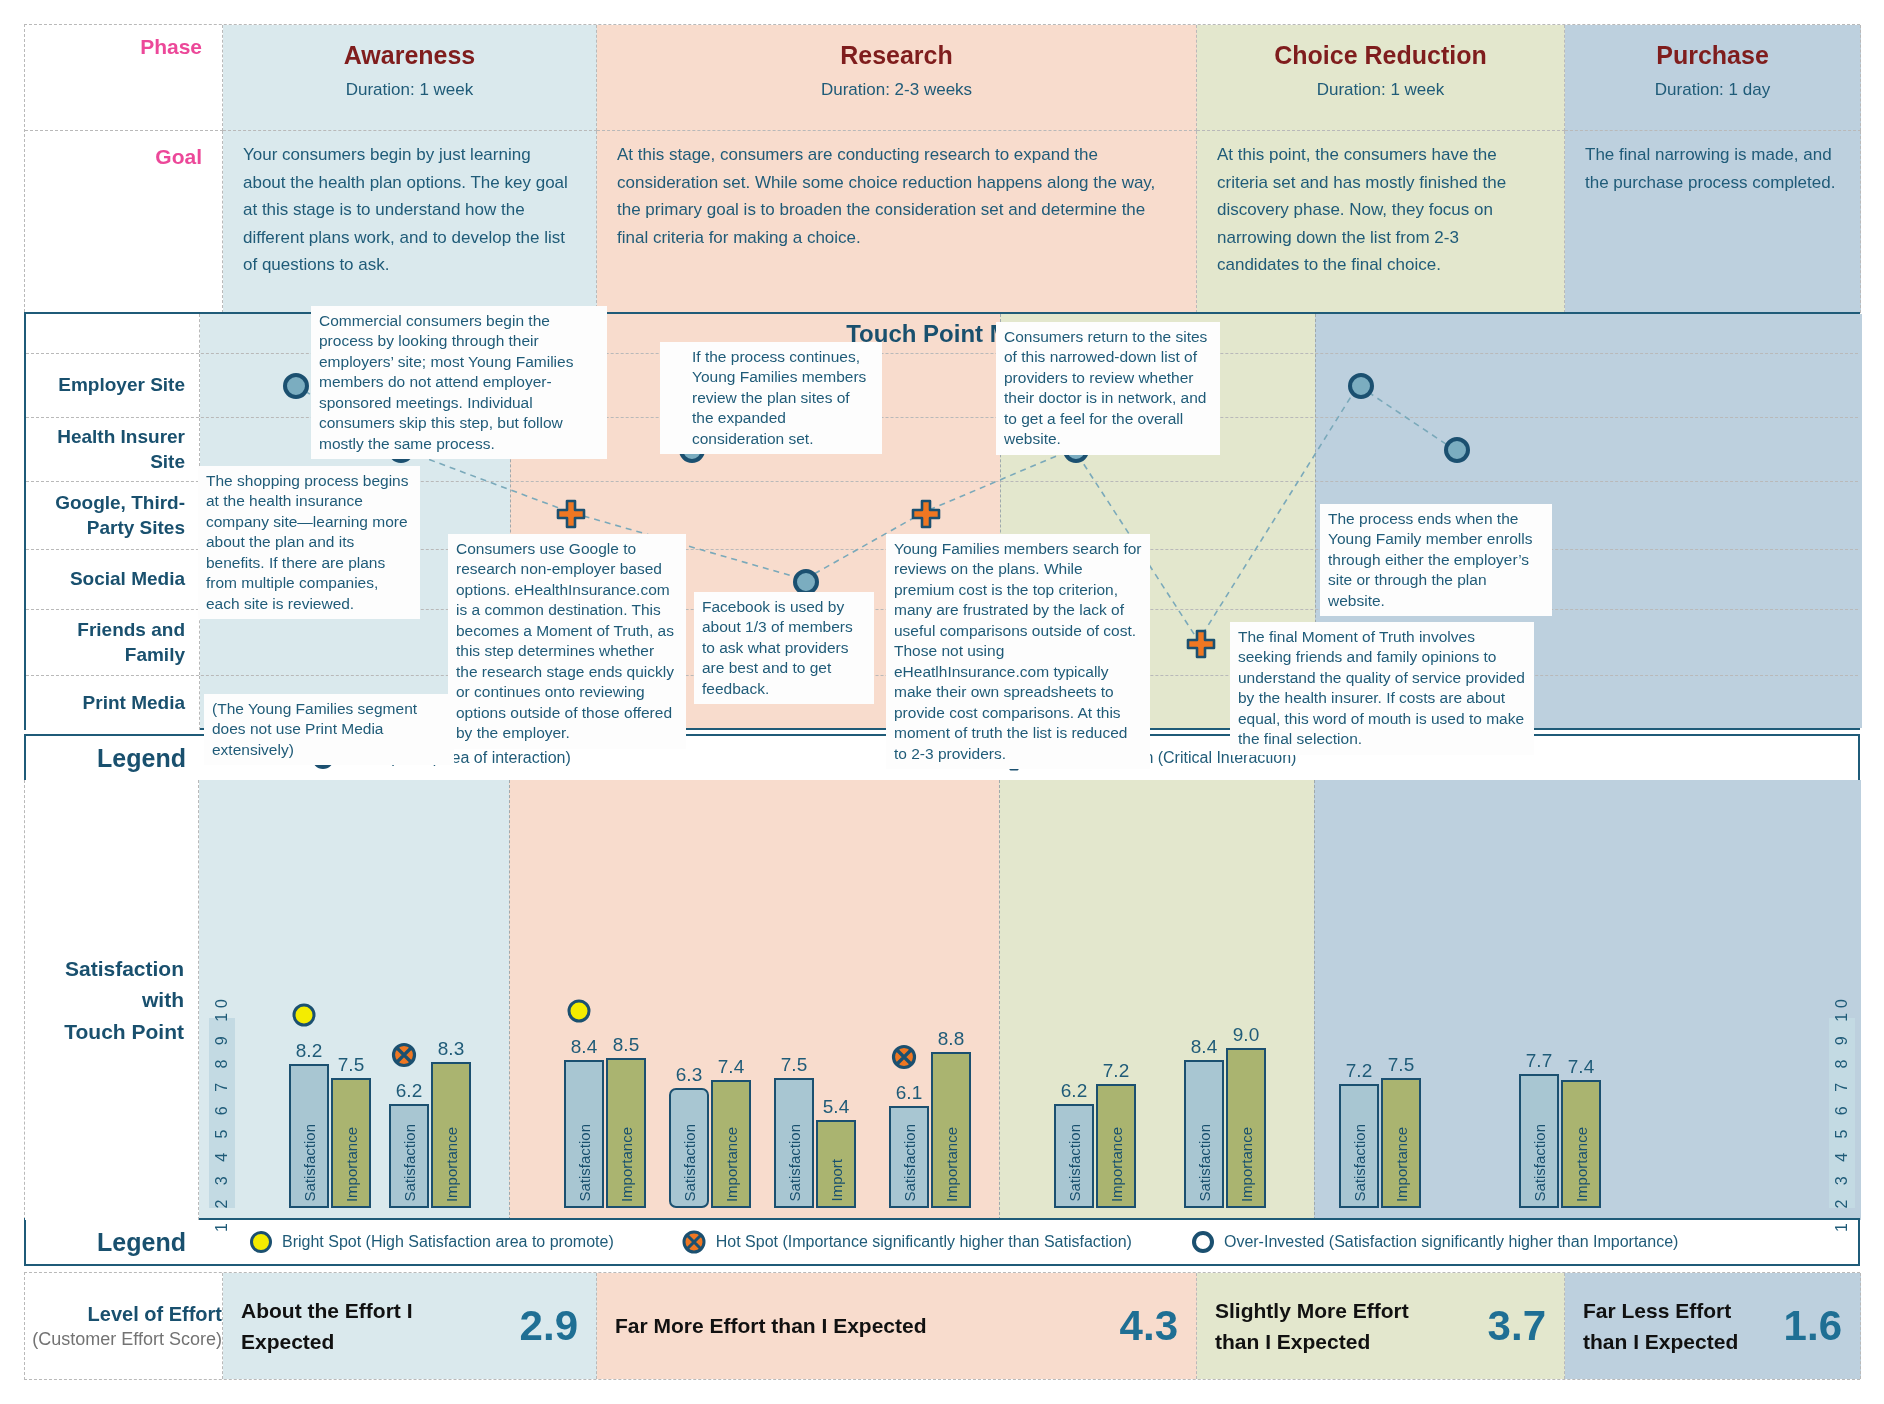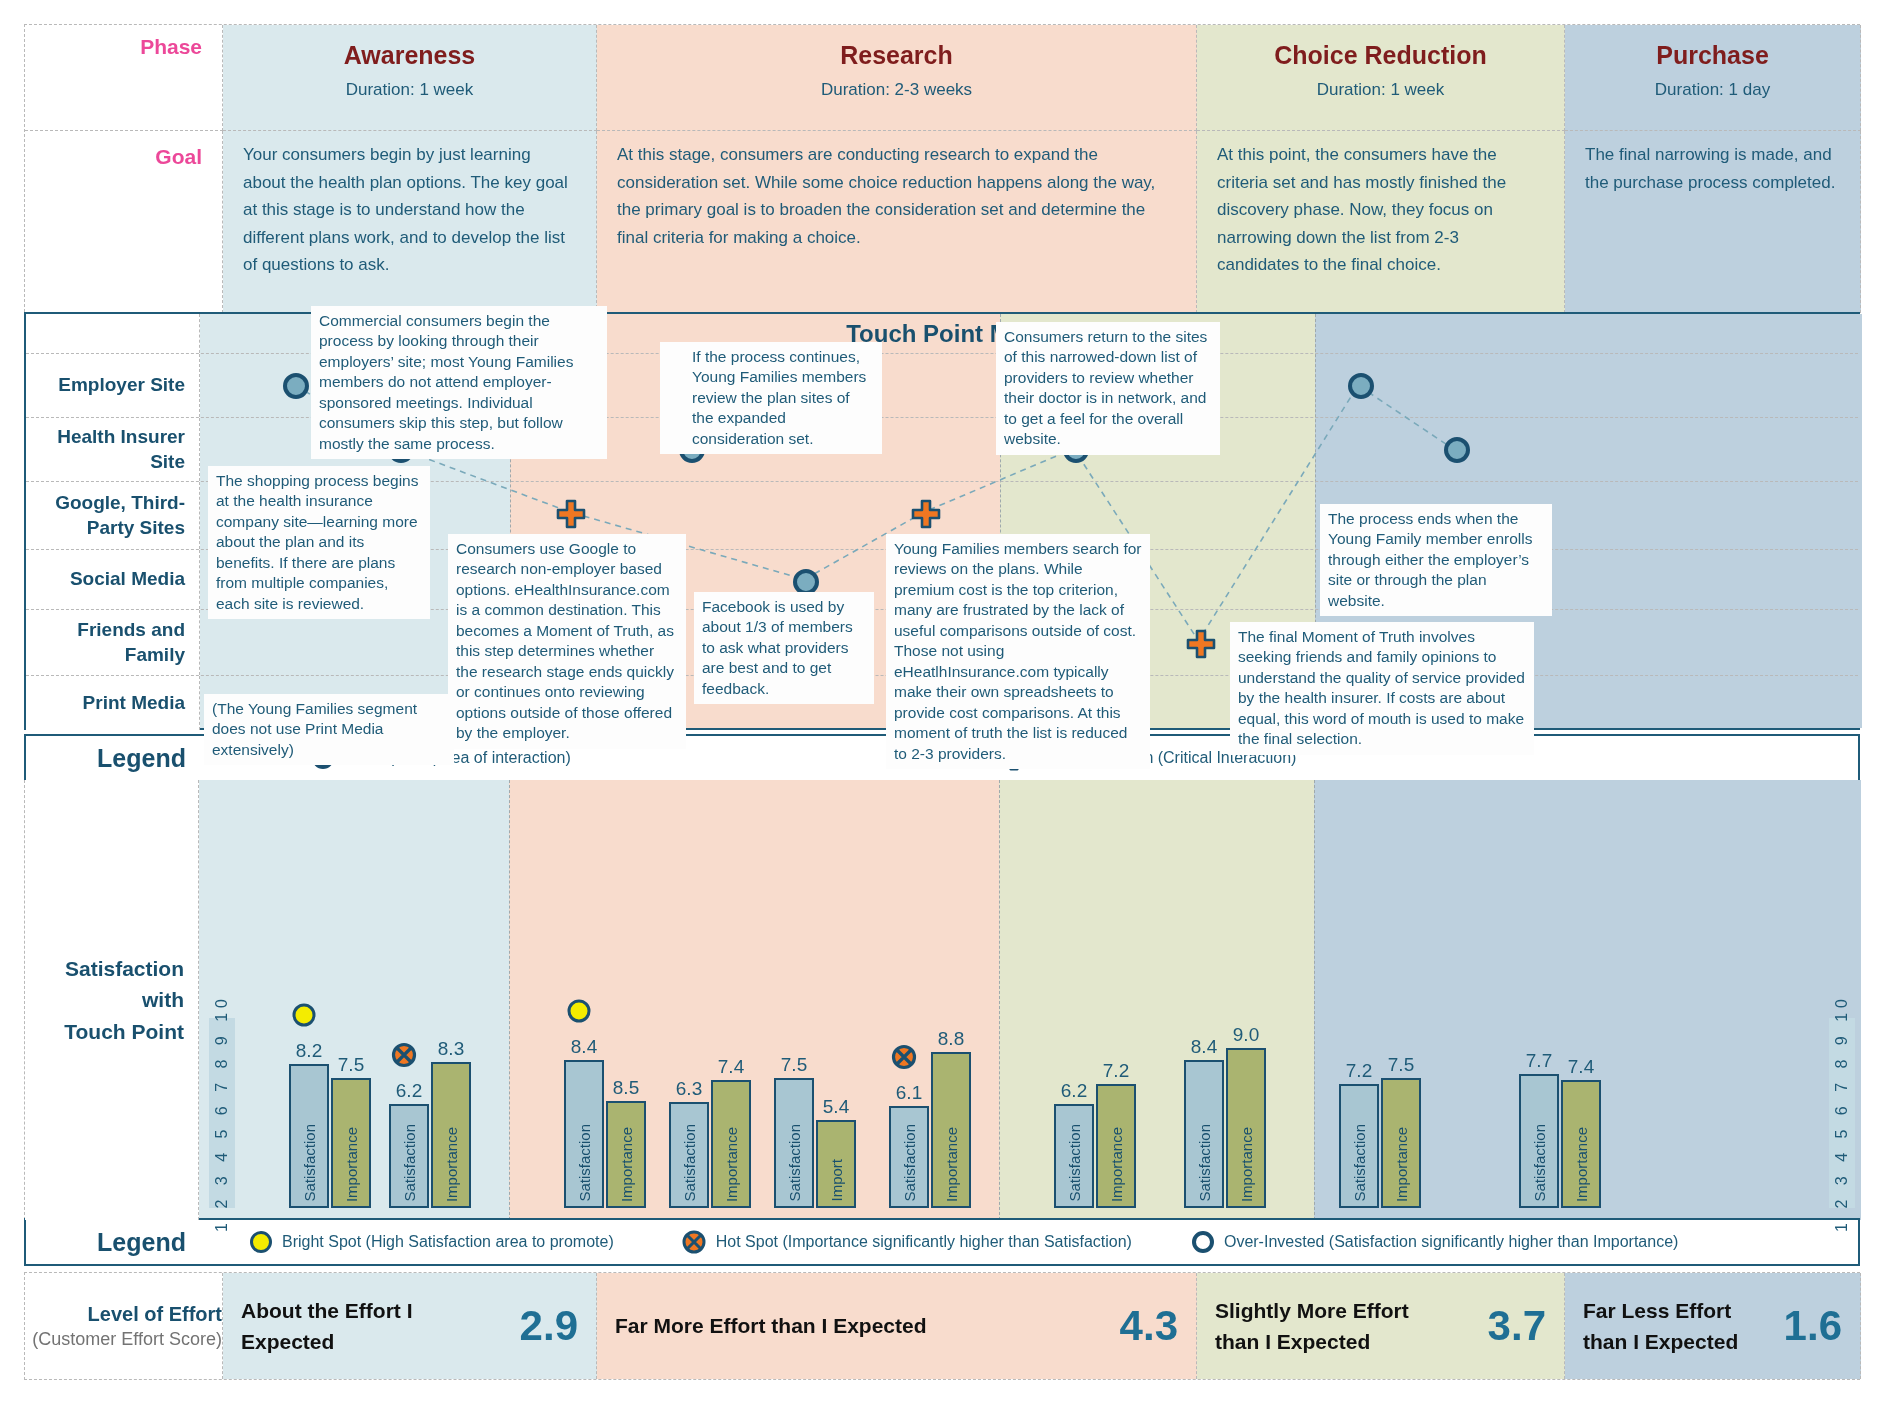--- a/index.html
+++ b/index.html
@@ -276,21 +276,21 @@
     <div class="tp" style="left:1037px; top:123px;"></div>
     <div class="mot" style="left:1160px; top:315px;">
       <svg viewBox="0 0 30 30" width="30" height="30">
           <path d="M11 2h8v9h9v8h-9v9h-8v-9H2v-8h9z" fill="#ef7722" stroke="#1b5070" stroke-width="2.6" stroke-linejoin="round"></path>
         </svg>
     </div>
     <div class="tp" style="left:1322px; top:59px;"></div>
     <div class="tp" style="left:1418px; top:123px;"></div>
 
     <div class="callout" style="left:285px; top:-8px;  width:296px;">Commercial consumers begin the process by looking through their employers’ site; most Young Families members do not attend employer-sponsored meetings.  Individual consumers skip this step, but follow mostly the same process.</div>
-    <div class="callout" style="left:182px; top:152px; width:222px;">The shopping process begins at the health insurance company site—learning more about the plan and its benefits.  If there are plans from multiple companies, each site is reviewed.</div>
+    <div class="callout" style="left:172px; top:152px; width:222px;">The shopping process begins at the health insurance company site—learning more about the plan and its benefits.  If there are plans from multiple companies, each site is reviewed.</div>
     <div class="callout" style="left:422px; top:220px; width:238px;">Consumers use Google to research non-employer based options. eHealthInsurance.com is a common destination. This becomes a Moment of Truth, as this step determines whether the research stage ends quickly or continues onto reviewing options outside of those offered by the employer.</div>
     <div class="callout" style="left:634px; top:28px;  width:222px;padding-left:32px;">If the process continues, Young Families members review the plan sites of the expanded consideration set.</div>
     <div class="callout" style="left:668px; top:278x;  width:180px; top:278px;">Facebook is used by about 1/3 of members to ask what providers are best and to get feedback.</div>
     <div class="callout" style="left:860px; top:220px; width:264px;">Young Families members search for reviews on the plans. While premium cost is the top criterion, many are frustrated by the lack of useful comparisons outside of cost.  Those not using eHeatlhInsurance.com typically make their own spreadsheets to provide cost comparisons. At this moment of truth the list is reduced to 2-3 providers.</div>
     <div class="callout" style="left:970px; top:8px;   width:224px;">Consumers return to the sites of this narrowed-down list of providers to review whether their doctor is in network, and to get a feel for the overall website.</div>
     <div class="callout" style="left:1294px;top:190px; width:232px;">The process ends when the Young Family member enrolls through either the employer’s site or through the plan website.</div>
     <div class="callout" style="left:1204px;top:308px; width:304px;">The final Moment of Truth involves seeking friends and family opinions to understand the quality of service provided by the health insurer.  If costs are about equal, this word of mouth is used to make the final selection.</div>
     <div class="callout" style="left:178px; top:380px; width:250px;">(The Young Families segment does not use Print Media extensively)</div>
   </div>
 
@@ -360,30 +360,30 @@
             <div class="flag" style="left: 2px; bottom: 136px;"><svg viewBox="0 0 26 26" width="26" height="26">
                 <circle cx="13" cy="13" r="10.5" fill="#ef7722" stroke="#1b5070" stroke-width="3.2"></circle>
                 <path d="M5.5 5.5 L20.5 20.5 M20.5 5.5 L5.5 20.5" stroke="#1b5070" stroke-width="3.2"></path>
               </svg></div>
           </div>
           <div class="bargroup" style="left: 365px; width: 84px;">
             <div class="bar sat" style="height: 148px;">
               <span class="vlabel">8.4</span>
               <span class="vert">Satisfaction</span>
             </div>
-            <div class="bar imp" style="height: 107px;">
+            <div class="bar imp" style="height: 150px;">
               <span class="vlabel">8.5</span>
               <span class="vert">Importance</span>
             </div>
             <div class="flag" style="left: 2px; bottom: 180px;"><svg viewBox="0 0 26 26" width="26" height="26">
                 <circle cx="13" cy="13" r="10" fill="#f4ec00" stroke="#1b5070" stroke-width="3"></circle>
               </svg></div>
           </div>
           <div class="bargroup" style="left: 470px; width: 84px;">
-            <div class="bar sat" style="height: 106px;">
+            <div class="bar sat" style="height: 120px; border-radius: 7px;">
               <span class="vlabel">6.3</span>
               <span class="vert">Satisfaction</span>
             </div>
             <div class="bar imp" style="height: 128px;">
               <span class="vlabel">7.4</span>
               <span class="vert">Importance</span>
             </div>
           </div>
           <div class="bargroup" style="left: 575px; width: 84px;">
             <div class="bar sat" style="height: 130px;">

